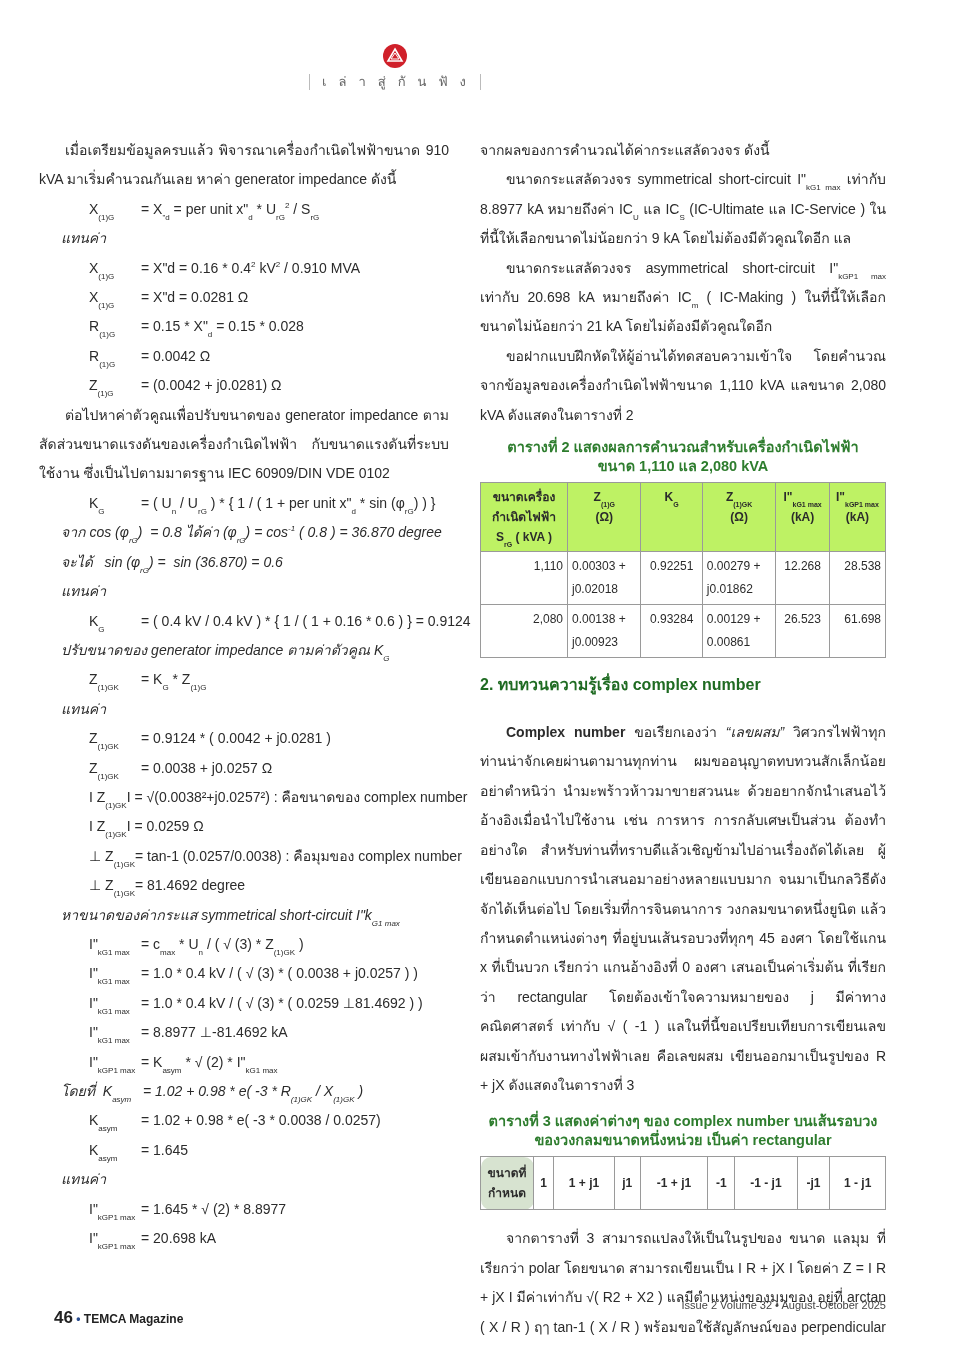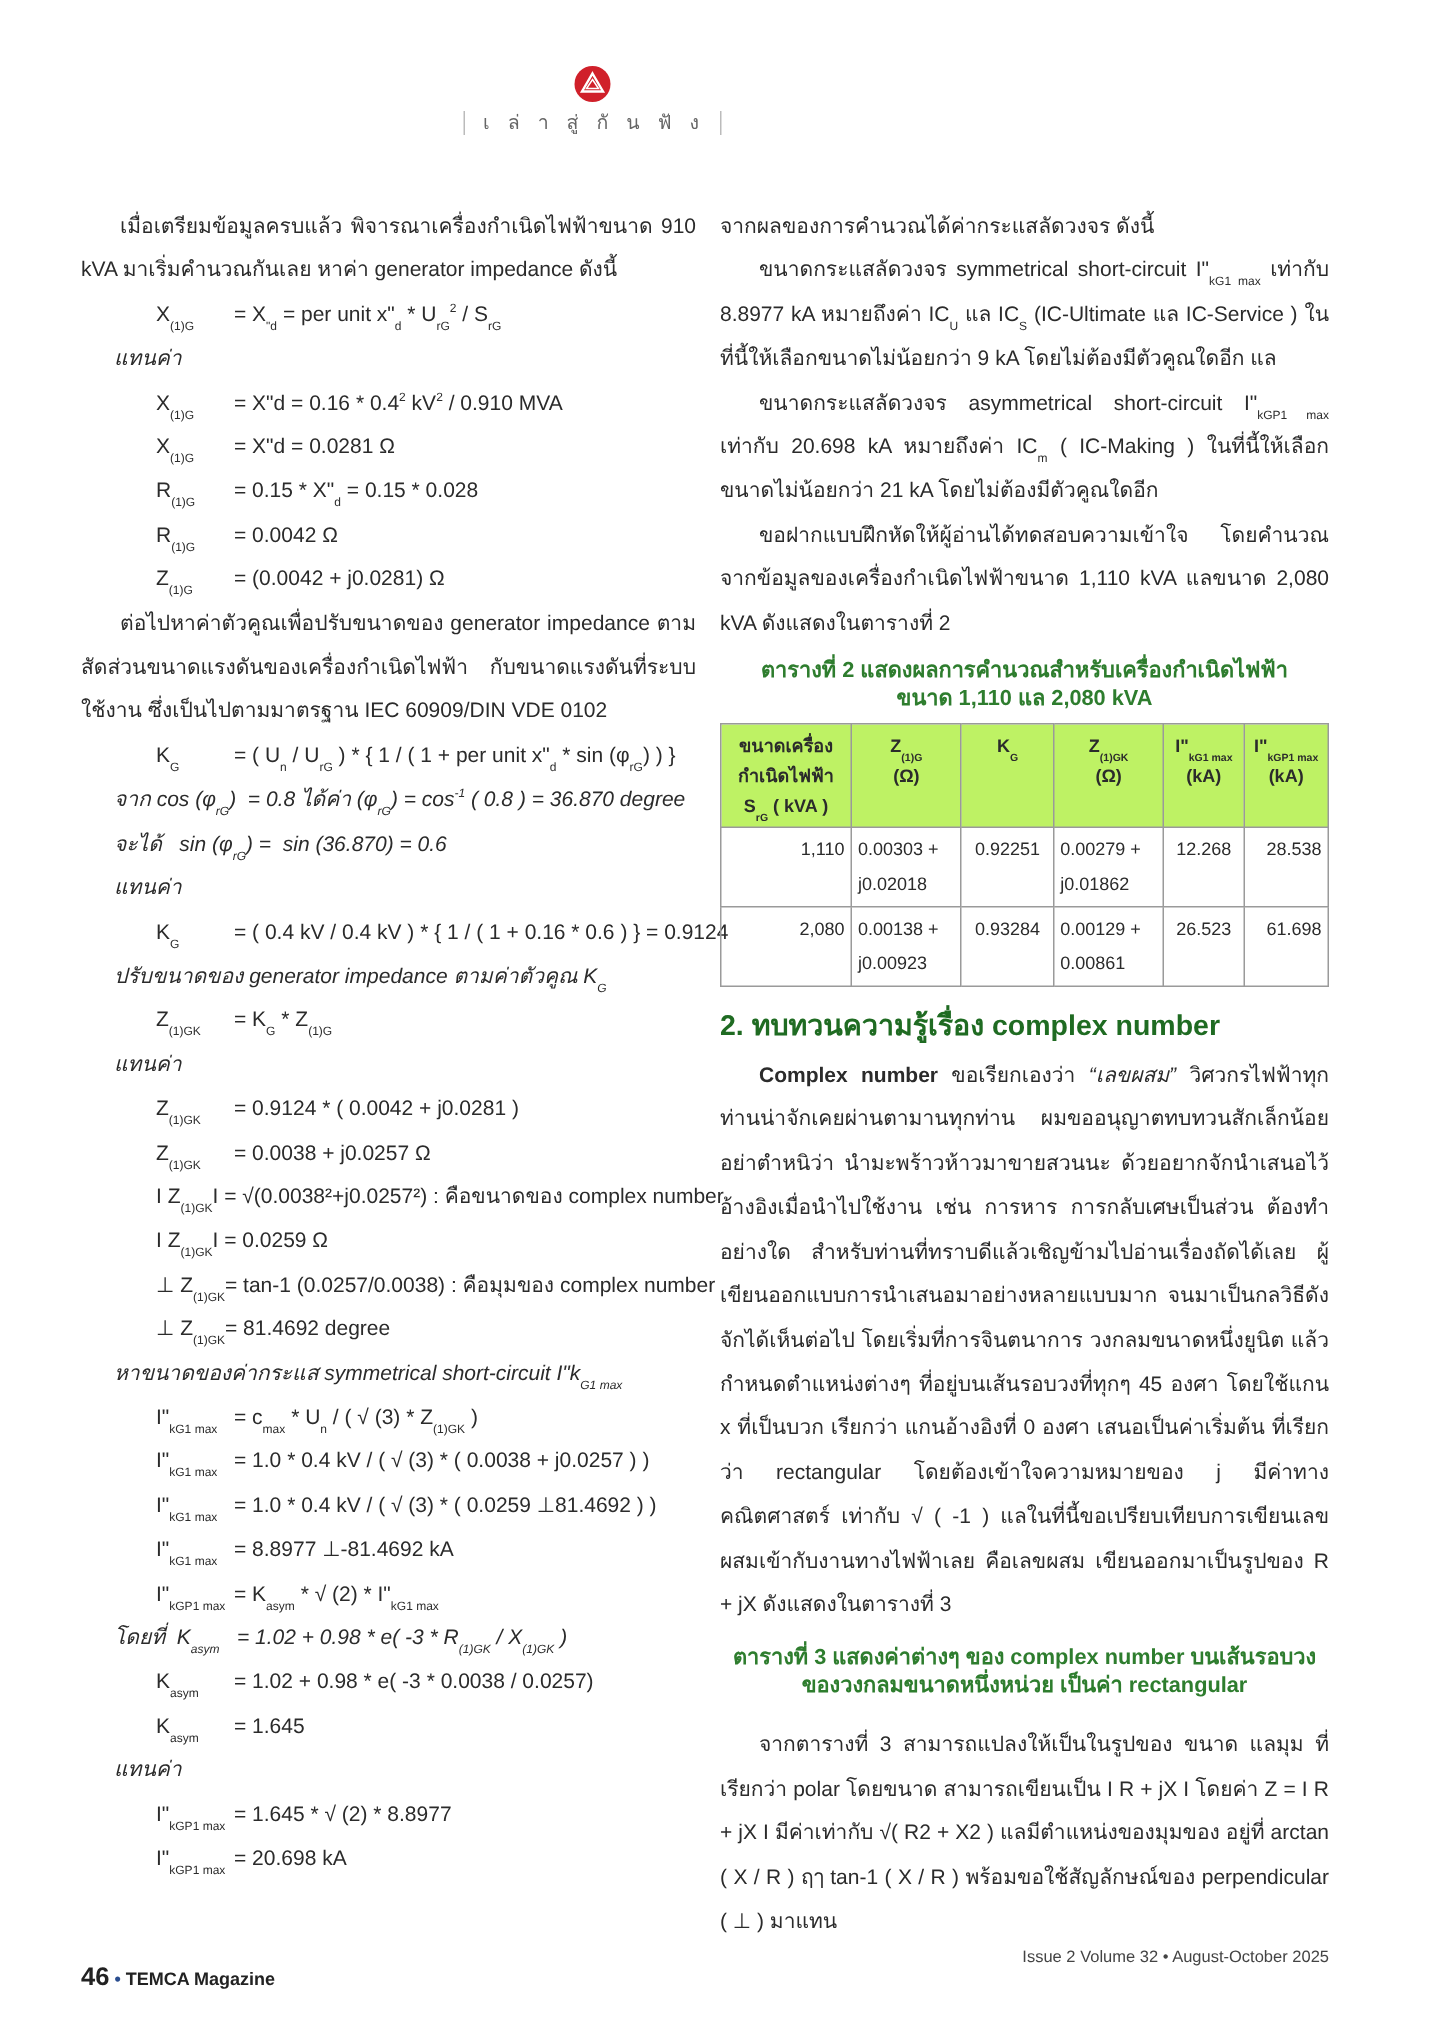--- a/index.html
+++ b/index.html
@@ -13,21 +13,21 @@
     width: 24px; height: 24px; border-radius: 50%; background: #d0202a;
     margin: 0 auto; position: relative;
   }
   .logo svg { position: absolute; left: 3px; top: 3px; }
   .section-tag {
     margin-top: 6px; display: inline-block; font-size: 13px; letter-spacing: 12px;
     color: #666; border-left: 1px solid #bbb; border-right: 1px solid #bbb;
     padding: 0 2px 0 12px; line-height: 16px;
   }
   .col { position: absolute; top: 136px; font-size: 14px; line-height: 29.4px; }
-  .col.left { left: 54px; width: 410px; }
+  .col.left { left: 39px; width: 410px; }
   .col.right { left: 480px; width: 406px; }
   p { margin: 0; text-align: justify; }
   .indent { text-indent: 26px; }
   .eq { padding-left: 50px; white-space: nowrap; }
   .eq .lhs { display: inline-block; width: 52px; }
   .lbl { padding-left: 22px; white-space: nowrap; font-style: italic; }
   sub { font-size: 8px; vertical-align: -6px; line-height: 0; }
   sup { font-size: 8px; vertical-align: 6px; line-height: 0; }
   .tbl-title {
     color: #2e7d2e; font-weight: bold; text-align: center; font-size: 14.5px;
@@ -36,21 +36,21 @@
   table { border-collapse: collapse; width: 406px; margin-top: 6px; }
   td, th { border: 1px solid #9a9a9a; font-size: 12px; line-height: 23px; vertical-align: top; }
   th { background: #bef264; font-weight: bold; text-align: center; padding: 4px 2px; line-height: 20px; }
   th sub { font-size: 7px; }
   td { padding: 3px 4px; border-radius: 10px; }
   td.num { text-align: right; }
   td.ctr { text-align: center; }
   .t3 td { text-align: center; vertical-align: middle; font-weight: bold; font-size: 12px; padding: 6px 2px; }
   .t3 td.head { background: #d7e3d0; font-weight: bold; line-height: 20px; }
   h2 {
-    margin: 12px 0 2px 0; color: #1f6b22; font-size: 19px; line-height: 30px; font-weight: bold;
+    margin: 12px 0 18px 0; color: #1f6b22; font-size: 16px; line-height: 30px; font-weight: bold;
   }
   .footer-left { position: absolute; left: 54px; top: 1296px; font-size: 12px; font-weight: bold; color: #222; margin-top: 12px; }
   .footer-left .pg { font-size: 17px; font-weight: bold; }
   .footer-left .dot { color: #2a4d8f; }
   .footer-right { position: absolute; right: 74px; top: 1299px; font-size: 11px; color: #444; }
 </style>
 </head>
 <body>
 
 <div class="header">
@@ -140,20 +140,35 @@
   </tbody>
     </table>
 
   <h2>2. ทบทวนความรู้เรื่อง complex number</h2>
   <p class="indent"><b>Complex number</b><span> ขอเรียกเองว่า </span><i>“เลขผสม”</i><span> วิศวกรไฟฟ้าทุกท่านน่าจักเคยผ่านตามานทุกท่าน ผมขออนุญาตทบทวนสักเล็กน้อยอย่าตำหนิว่า นำมะพร้าวห้าวมาขายสวนนะ ด้วยอยากจักนำเสนอไว้อ้างอิงเมื่อนำไปใช้งาน เช่น การหาร การกลับเศษเป็นส่วน ต้องทำอย่างใด สำหรับท่านที่ทราบดีแล้วเชิญข้ามไปอ่านเรื่องถัดได้เลย ผู้เขียนออกแบบการนำเสนอมาอย่างหลายแบบมาก จนมาเป็นกลวิธีดังจักได้เห็นต่อไป โดยเริ่มที่การจินตนาการ วงกลมขนาดหนึ่งยูนิต แล้วกำหนดตำแหน่งต่างๆ ที่อยู่บนเส้นรอบวงที่ทุกๆ 45 องศา โดยใช้แกน x ที่เป็นบวก เรียกว่า แกนอ้างอิงที่ 0 องศา เสนอเป็นค่าเริ่มต้น ที่เรียกว่า rectangular โดยต้องเข้าใจความหมายของ j มีค่าทางคณิตศาสตร์ เท่ากับ √ ( -1 ) แลในที่นี้ขอเปรียบเทียบการเขียนเลขผสมเข้ากับงานทางไฟฟ้าเลย คือเลขผสม เขียนออกมาเป็นรูปของ R + jX ดังแสดงในตารางที่ 3</span></p>
 
   <div class="tbl-title" style="margin-top:12px">
     <div>ตารางที่ 3 แสดงค่าต่างๆ ของ complex number บนเส้นรอบวง</div>
     <div>ของวงกลมขนาดหนึ่งหน่วย เป็นค่า rectangular</div>
   </div>
+  <table class="t3">
+    <tbody>
+        <tr>
+      <td class="head" style="width:48px">ขนาดที่กำหนด</td>
+      <td>1</td>
+      <td>1 + j1</td>
+      <td>j1</td>
+      <td>-1 + j1</td>
+      <td>-1</td>
+      <td>-1 - j1</td>
+      <td>-j1</td>
+      <td>1 - j1</td>
+    </tr>
+  </tbody>
+    </table>
 
   <p class="indent" style="margin-top:14px">จากตารางที่ 3 สามารถแปลงให้เป็นในรูปของ ขนาด แลมุม ที่เรียกว่า polar โดยขนาด สามารถเขียนเป็น I R + jX I โดยค่า Z = I R + jX I มีค่าเท่ากับ √( R2 + X2 ) แลมีตำแหน่งของมุมของ อยู่ที่ arctan ( X / R ) ฤๅ tan-1 ( X / R ) พร้อมขอใช้สัญลักษณ์ของ perpendicular ( ⊥ ) มาแทน</p>
 </div>
 
 <div class="footer-left">
   <span class="pg">46</span>
   <span class="dot">•</span>
   <span>TEMCA Magazine</span>
 </div>
 <div class="footer-right">Issue 2 Volume 32 • August-October 2025</div>

